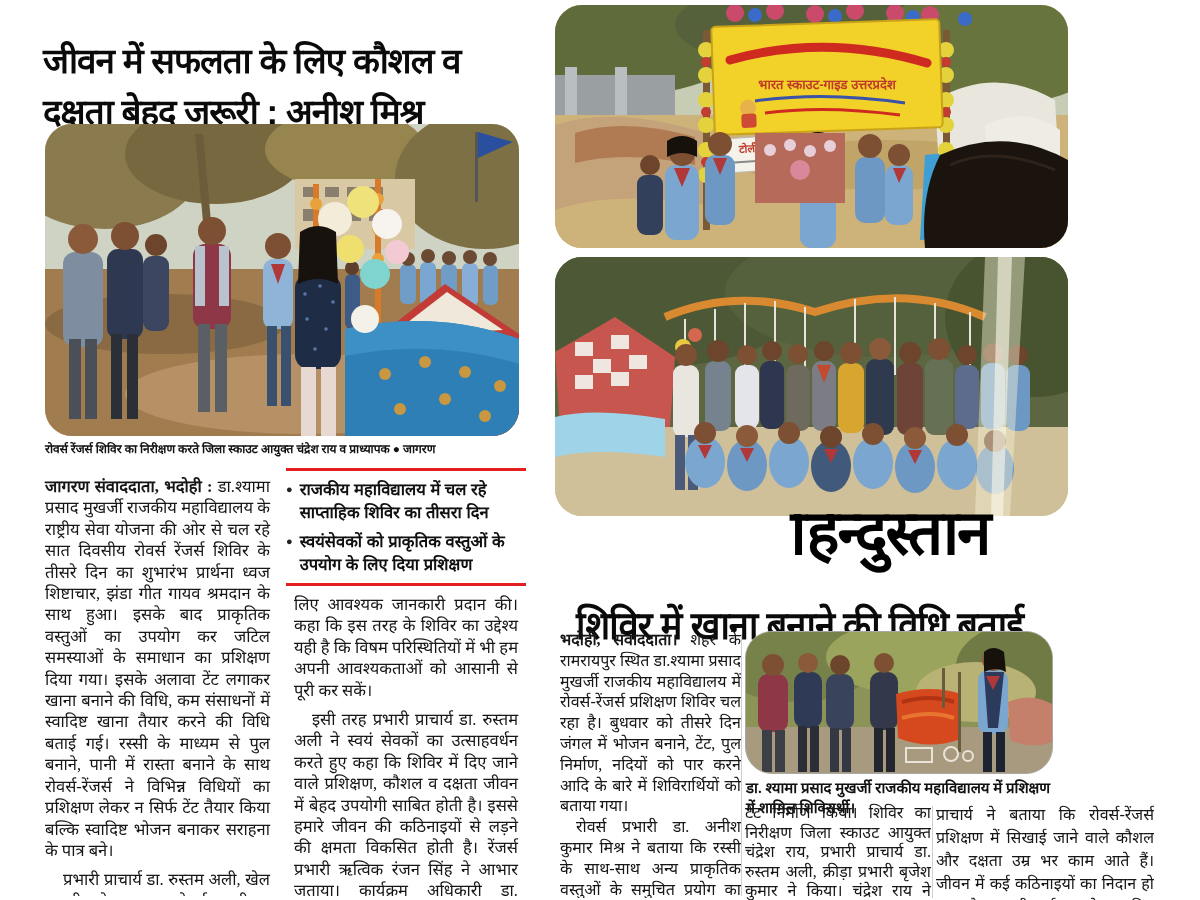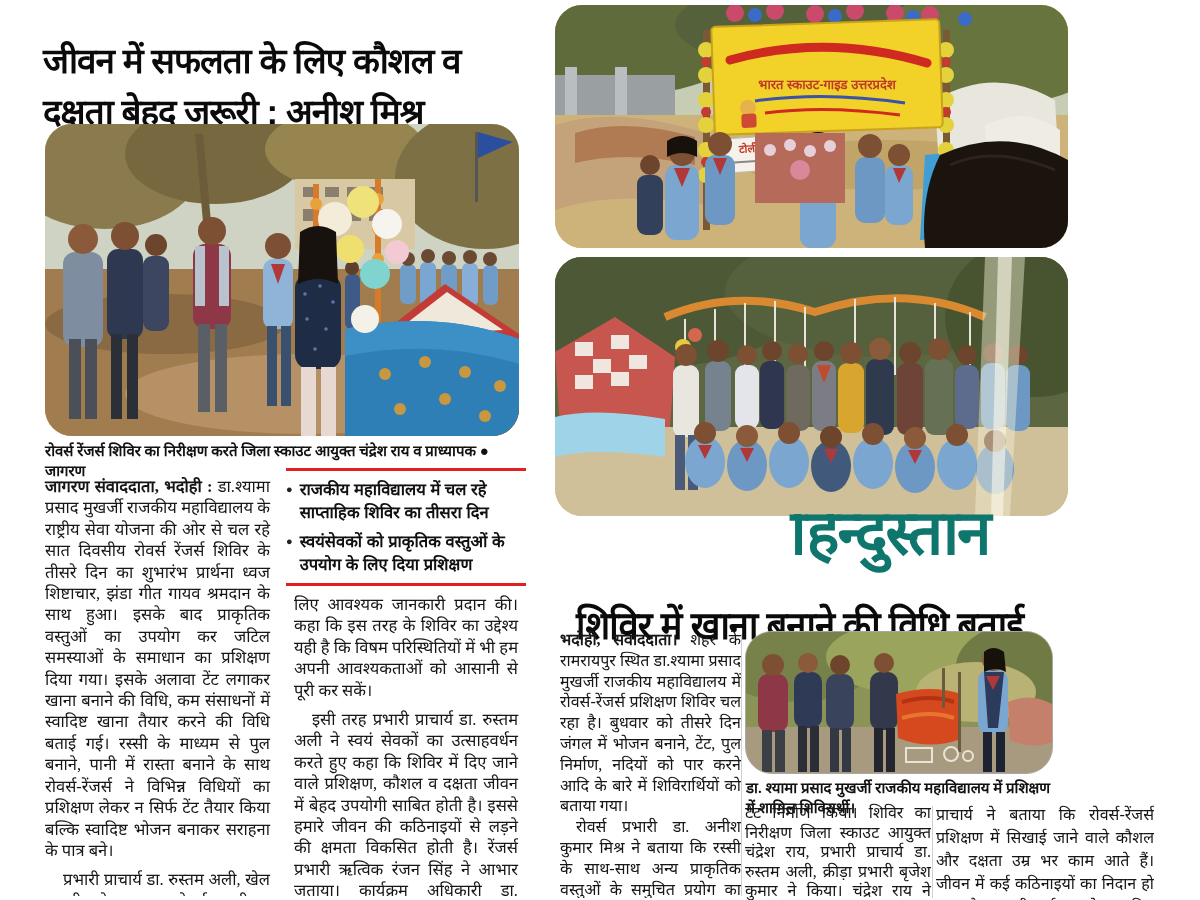--- a/index.html
+++ b/index.html
@@ -5,41 +5,41 @@
   html,body{margin:0;padding:0;background:#ffffff;}
   body{width:1200px;height:900px;position:relative;overflow:hidden;
        font-family:"Liberation Serif","DejaVu Serif",serif;color:#1b1b1b;}
   .abs{position:absolute;}
   
   .jag-headline{left:43px;top:12px;width:482px;font-size:35px;line-height:51px;
      font-weight:800;color:#0a0a0a;font-family:"Liberation Sans","DejaVu Sans",sans-serif;
      letter-spacing:-1px;}
   .photo-frame{overflow:hidden;background:#cbb98f;border-radius:27px;}
   .jag-photo{left:45px;top:124px;width:474px;height:312px;}
-  .jag-caption{left:45px;top:440px;width:474px;font-size:15px;font-weight:600;color:#111;}
+  .jag-caption{left:45px;top:440px;width:474px;font-size:12px;font-weight:600;color:#111;}
   .jag-caption .credit{font-weight:700;}
   .bodycol{font-size:16.5px;line-height:21.4px;text-align:justify;color:#161616;}
   .bodycol p{margin:8px;}
   .bodycol p.indent{text-indent:18px;}
   .jag-col1{left:37px;top:468px;width:241px;height:428px;overflow:hidden;}
   .jag-col2{left:286px;top:468px;width:240px;height:428px;overflow:hidden;}
   .redrule{height:3px;background:#e3201f;border:none;margin:0 0 7px 0;}
   .redrule.bottom{margin:7px 0 8px 0;}
   .hl-list{list-style:none;margin:2px 0 0 0;padding:0;
      font-family:"Liberation Sans","DejaVu Sans",sans-serif;}
   .hl-list li{display:flex;gap:7px;font-size:16.5px;line-height:23px;font-weight:700;
      color:#101010;margin-bottom:6px;text-align:left;}
   .hl-list .bullet{font-size:11px;line-height:23px;color:#222;}
   
   .rt-photo1{left:555px;top:5px;width:513px;height:243px;}
   .rt-photo2{left:555px;top:257px;width:513px;height:259px;}
   
   .masthead-clip{left:718px;top:514px;width:344px;height:80px;overflow:hidden;text-align:center;}
   .masthead-clip span{display:block;margin-top:-26px;font-size:62px;font-weight:800;
-     color:#0f766e;font-family:"Liberation Sans","DejaVu Sans",sans-serif;letter-spacing:-2px;}
+     color:#000000;font-family:"Liberation Sans","DejaVu Sans",sans-serif;letter-spacing:-2px;}
   .hin-headline{left:576px;top:565px;width:480px;font-size:39px;font-weight:800;
      color:#0a0a0a;font-family:"Liberation Sans","DejaVu Sans",sans-serif;
      letter-spacing:-1px;white-space:nowrap;transform:scaleX(.93);transform-origin:left top;}
   .hin-col{font-size:16px;line-height:20.8px;text-align:justify;color:#161616;}
   .hin-col p{margin:0;}
   .hin-col p.indent{text-indent:16px;}
   .hin-col1{left:560px;top:630px;width:181px;height:268px;overflow:hidden;}
   .hin-photo{left:745px;top:631px;width:306px;height:141px;border:1px solid #a8a8a8;}
   .hin-caption{left:746px;top:777px;width:312px;font-size:15px;font-weight:700;color:#111;}
   .hin-col2{left:745px;top:803px;width:186px;height:97px;overflow:hidden;line-height:19.6px;}

